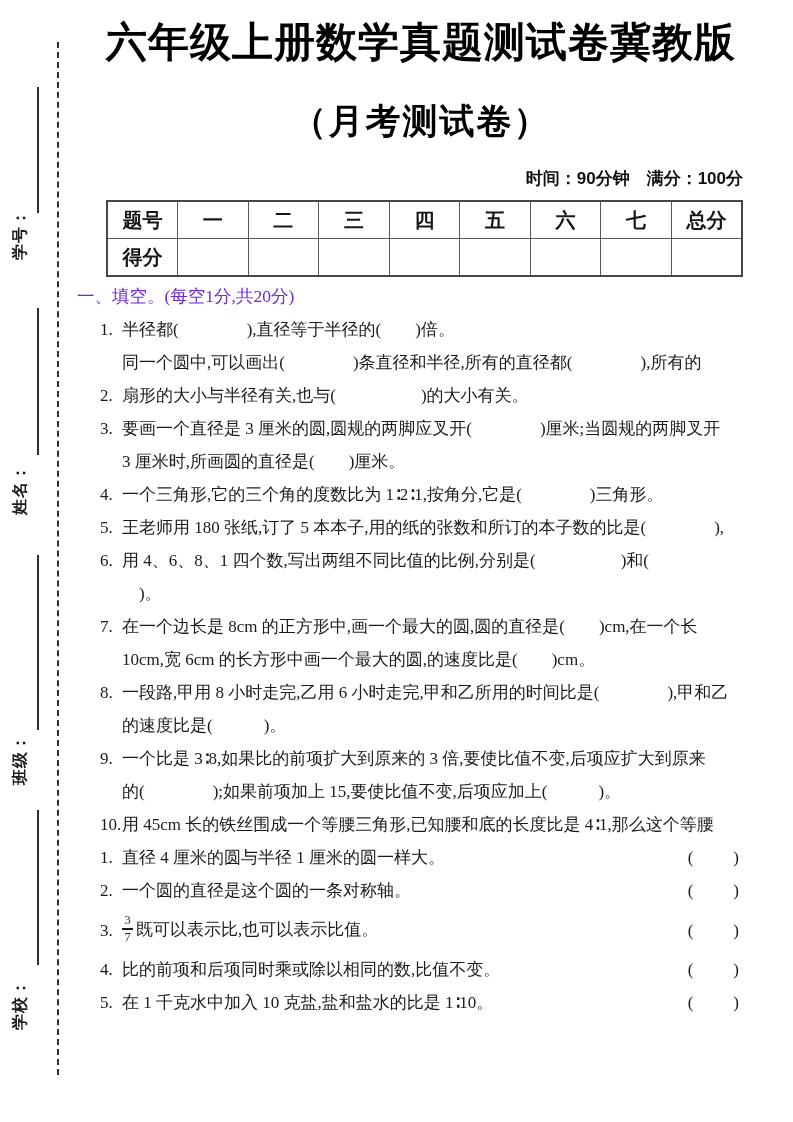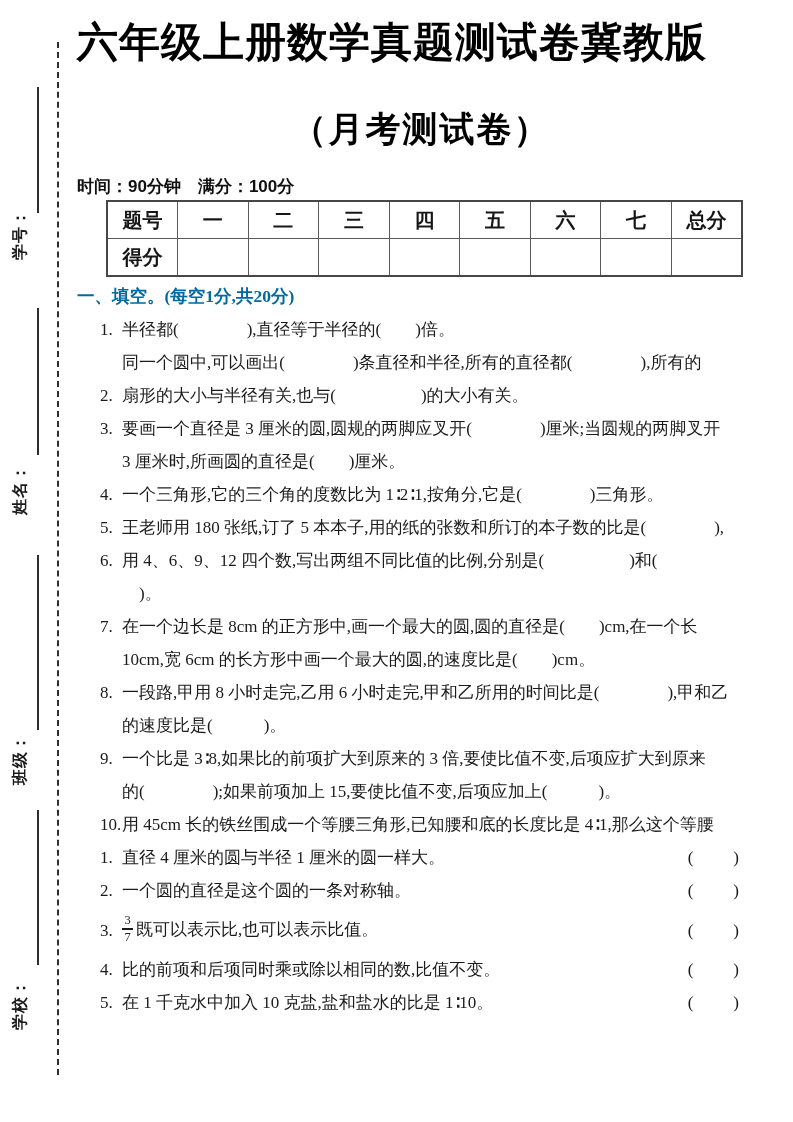--- a/index.html
+++ b/index.html
@@ -15,46 +15,46 @@
     font-size:16px;font-weight:600;letter-spacing:1px;white-space:nowrap;
   }
   .side-line{position:absolute;left:37px;width:2px;background:#2e2e2e;}
   .fold-line{
     position:absolute;left:57px;top:42px;height:1033px;width:0;
     border-left:2px dashed #2f2f2f;
   }
   
   .main{position:absolute;left:77px;top:0;width:688px;}
   .title{
-    margin-top:14px;color:#000;
+    margin-top:14px;text-align:center;color:#000;
     font-family:"Liberation Sans","DejaVu Sans",sans-serif;
     font-size:41px;font-weight:900;line-height:56px;letter-spacing:1px;white-space:nowrap;
   }
   .subtitle{
-    margin-top:36px;text-align:center;color:#000;
+    margin-top:28px;text-align:center;color:#000;
     font-family:"Liberation Sans","DejaVu Sans",sans-serif;
     font-size:35px;font-weight:900;line-height:46px;letter-spacing:2px;
   }
   .exam-info{
-    margin-top:22px;text-align:left;padding-right:22px;
+    margin-top:22px;text-align:right;padding-right:22px;
     font-size:17px;line-height:26px;font-weight:600;color:#111;
     font-family:"Liberation Sans","DejaVu Sans",sans-serif;
   }
   
   .score-table{
-    margin-left:29px;width:637px;
+    margin-top:8px;margin-left:29px;width:637px;
     border-collapse:collapse;table-layout:fixed;border:2px solid #474747;
   }
   .score-table td{
     border:1.5px solid #5a5a5a;height:36px;padding:0;
     text-align:center;font-size:20px;font-weight:700;color:#161616;
   }
   
   .sec-heading{
-    margin-top:3px;font-size:17.5px;font-weight:700;line-height:33px;color:#0369a1;white-space:nowrap;
+    margin-top:3px;font-size:17.5px;font-weight:400;line-height:33px;color:#6d28d9;white-space:nowrap;
   }
   .fill-q{display:flex;margin-left:23px;}
   .q-num{min-width:22px;flex-shrink:0;font-size:17px;line-height:33px;}
   .q-lines{flex:1;min-width:0;}
   .q-line{font-size:17px;line-height:33px;white-space:nowrap;}
   
   .judge-row{display:flex;align-items:center;margin-left:23px;min-height:33px;}
   .judge-row .q-num{line-height:33px;}
   .judge-text{flex:1;font-size:17px;line-height:33px;white-space:nowrap;min-width:0;}
   .judge-blank{font-size:17px;margin-right:24px;letter-spacing:2px;flex-shrink:0;}
@@ -145,21 +145,21 @@
   </div>
   <div class="fill-q">
     <div class="q-num">5.</div>
     <div class="q-lines">
       <div class="q-line">王老师用 180 张纸,订了 5 本本子,用的纸的张数和所订的本子数的比是(　　　　),</div>
     </div>
   </div>
   <div class="fill-q">
     <div class="q-num">6.</div>
     <div class="q-lines">
-      <div class="q-line">用 4、6、9、12 四个数,写出两组不同比值的比例,分别是(　　　　　)和(</div>
+      <div class="q-line">用 4、6、8、1 四个数,写出两组不同比值的比例,分别是(　　　　　)和(</div>
       <div class="q-line">　)。</div>
     </div>
   </div>
   <div class="fill-q">
     <div class="q-num">7.</div>
     <div class="q-lines">
       <div class="q-line">在一个边长是 8cm 的正方形中,画一个最大的圆,圆的直径是(　　)cm,在一个长</div>
       <div class="q-line">10cm,宽 6cm 的长方形中画一个最大的圆,的速度比是(　　)cm。</div>
     </div>
   </div>

